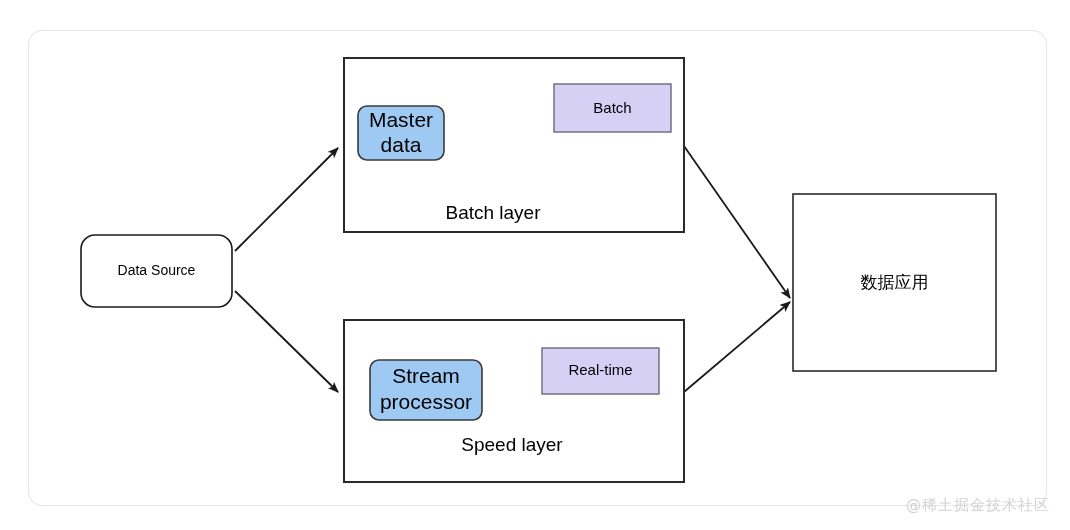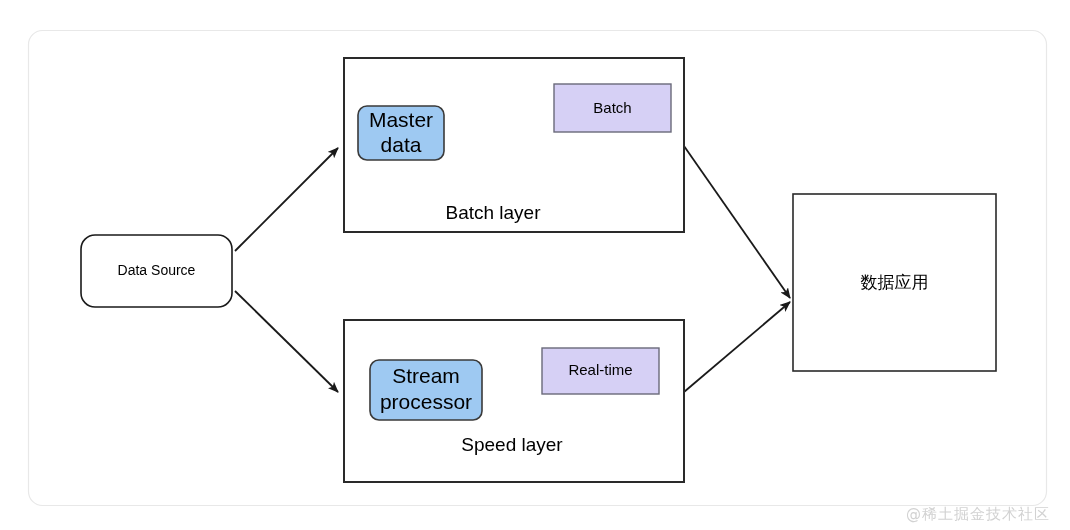--- a/index.html
+++ b/index.html
@@ -66,21 +66,21 @@
   .lbl-layer { font-size: 19px; }
   .lbl-node-big { font-size: 21px; }
   .lbl-node-sm { font-size: 15px; }
   .lbl-cjk {
     font-size: 17px;
     font-family: "DejaVu Sans", "Liberation Sans", sans-serif;
   }
   .watermark {
     position: absolute;
     right: 20px;
-    bottom: 6px;
+    bottom: 15px;
     font-size: 15px;
     color: #d2d2d2;
     font-family: "DejaVu Sans", "Liberation Sans", sans-serif;
     letter-spacing: 1px;
     user-select: none;
   }
 </style>
 </head>
 <body>
 

